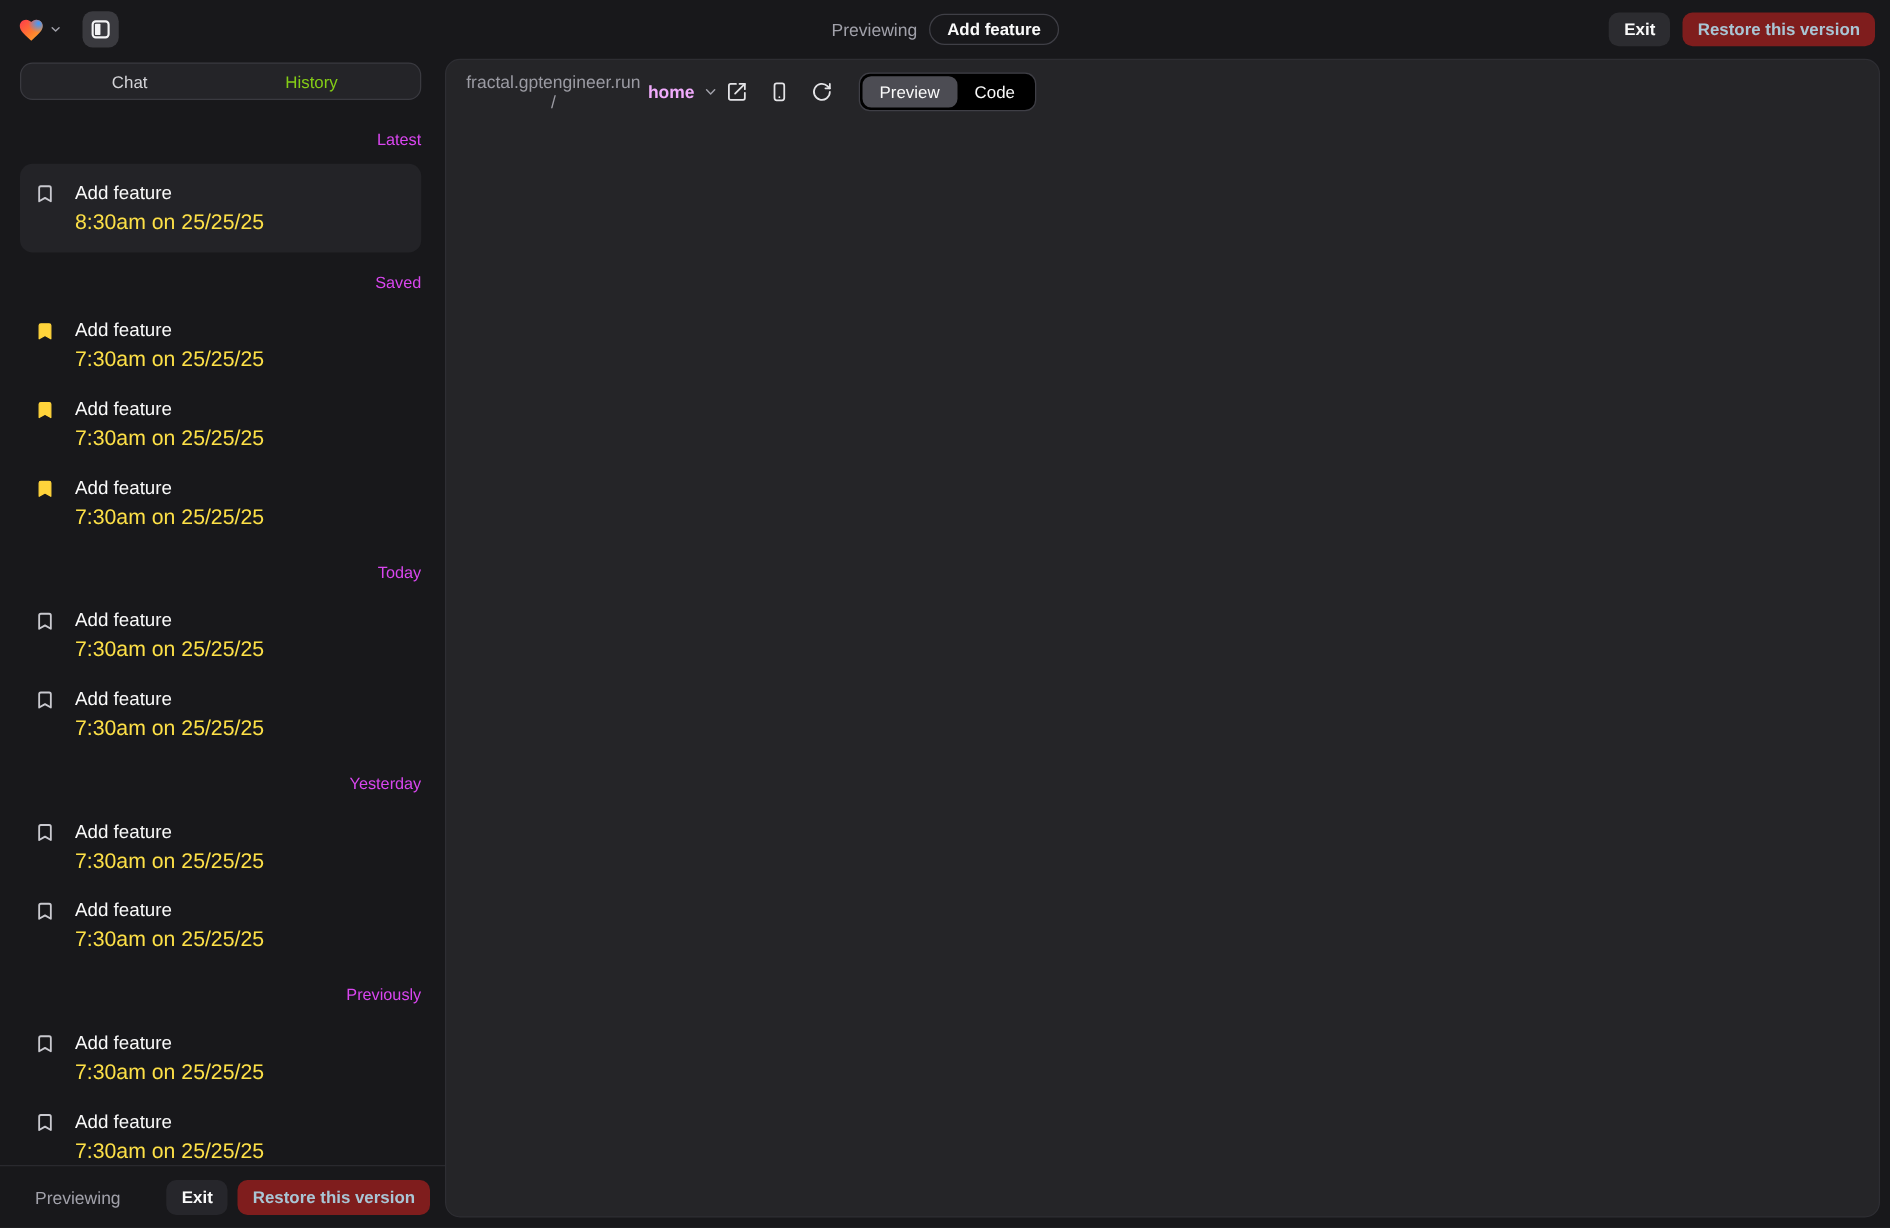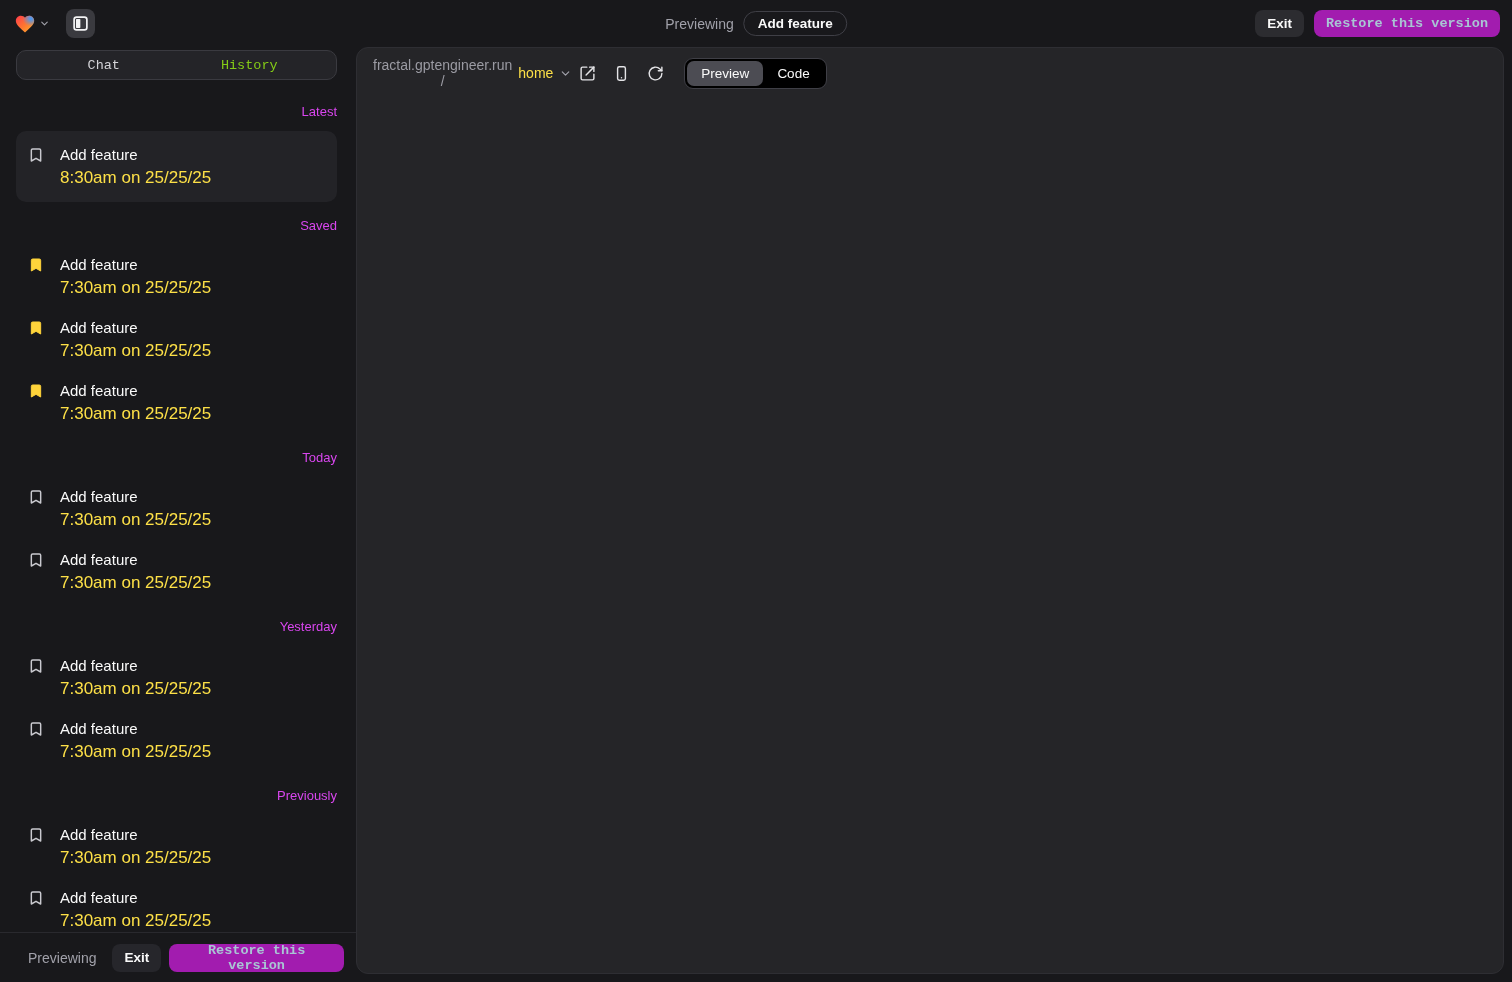--- a/index.html
+++ b/index.html
@@ -29,31 +29,31 @@
     border:1px solid #3f3f46; border-radius:999px; padding:4px 13px;
     font-size:13.5px; font-weight:700; color:#fafafa; background:transparent; cursor:pointer;
   }
   .topbar-right { margin-left:auto; display:flex; align-items:center; gap:10px; }
   .btn {
     border:none; border-radius:8px; height:27px; padding:0 12px;
     font-size:13.5px; font-weight:700; cursor:pointer;
     font-family:inherit; display:flex; align-items:center; justify-content:center;
   }
   .btn-dark { background:#2c2c30; color:#fafafa; }
-  .btn-blue { background:#a21caf; color:#a9c5d4;font-family:Liberation Mono, monospace; }
+  .btn-blue { background:#7f1d1d; color:#a9c5d4; }
 
   
   .content { flex:1; display:flex; min-height:0; }
 
   
   .sidebar { width:356px; flex:0 0 356px; display:flex; flex-direction:column; min-height:0; }
   .tabswrap { padding:3px 19px 0 16px; }
   .tabs {
     display:flex; background:#242428; border:1px solid #3a3a40; border-radius:10px;
-    padding:14px; height:15px;font-family:Liberation Mono, monospace;
+    padding:14px; height:15px;
   }
   .tab {
     flex:1; border:none; background:transparent; border-radius:7px; cursor:pointer;
     font-size:13.5px; color:#d4d4d8; font-family:inherit;
     display:flex; align-items:center; justify-content:center;
   }
   .tab.active { background:#56565c; color:#84cc16; }
 
   .history { flex:1; overflow:hidden; padding:8px 19px 0 16px; }
   .section-label { font-size:13px; color:#d946ef; margin:16px 0 12px;text-align:right; }
@@ -77,21 +77,21 @@
 
   
   .main-panel {
     flex:1; margin:0 8px 8px 0; background:#252528;
     border:1px solid #2e2e33; border-radius:12px;
     display:flex; flex-direction:row; min-width:0;
   }
   .panel-header { height:50px; flex:0 0 50px; display:flex; align-items:center; padding:0 14px 0 16px; }
   .urlbar { display:flex; align-items:center; gap:6px; cursor:pointer; background:none; border:none; font-family:inherit; font-size:14px; }
   .url-prefix { color:#9b9ba3; }
-  .url-page { color:#fde047; font-weight:400; }
+  .url-page { color:#f0abfc; font-weight:700; }
   .panel-actions { margin-left:auto; display:flex; align-items:center; gap:4px; }
   .icon-btn {
     width:30px; height:30px; background:none; border:none; border-radius:6px;
     display:flex; align-items:center; justify-content:center; cursor:pointer; color:#e4e4e7;
   }
   .seg {
     display:flex; border:1px solid #3f3f46; border-radius:9px; padding:2px; margin-left:10px;
     background:#000000; height:31px;
   }
   .seg-btn {

